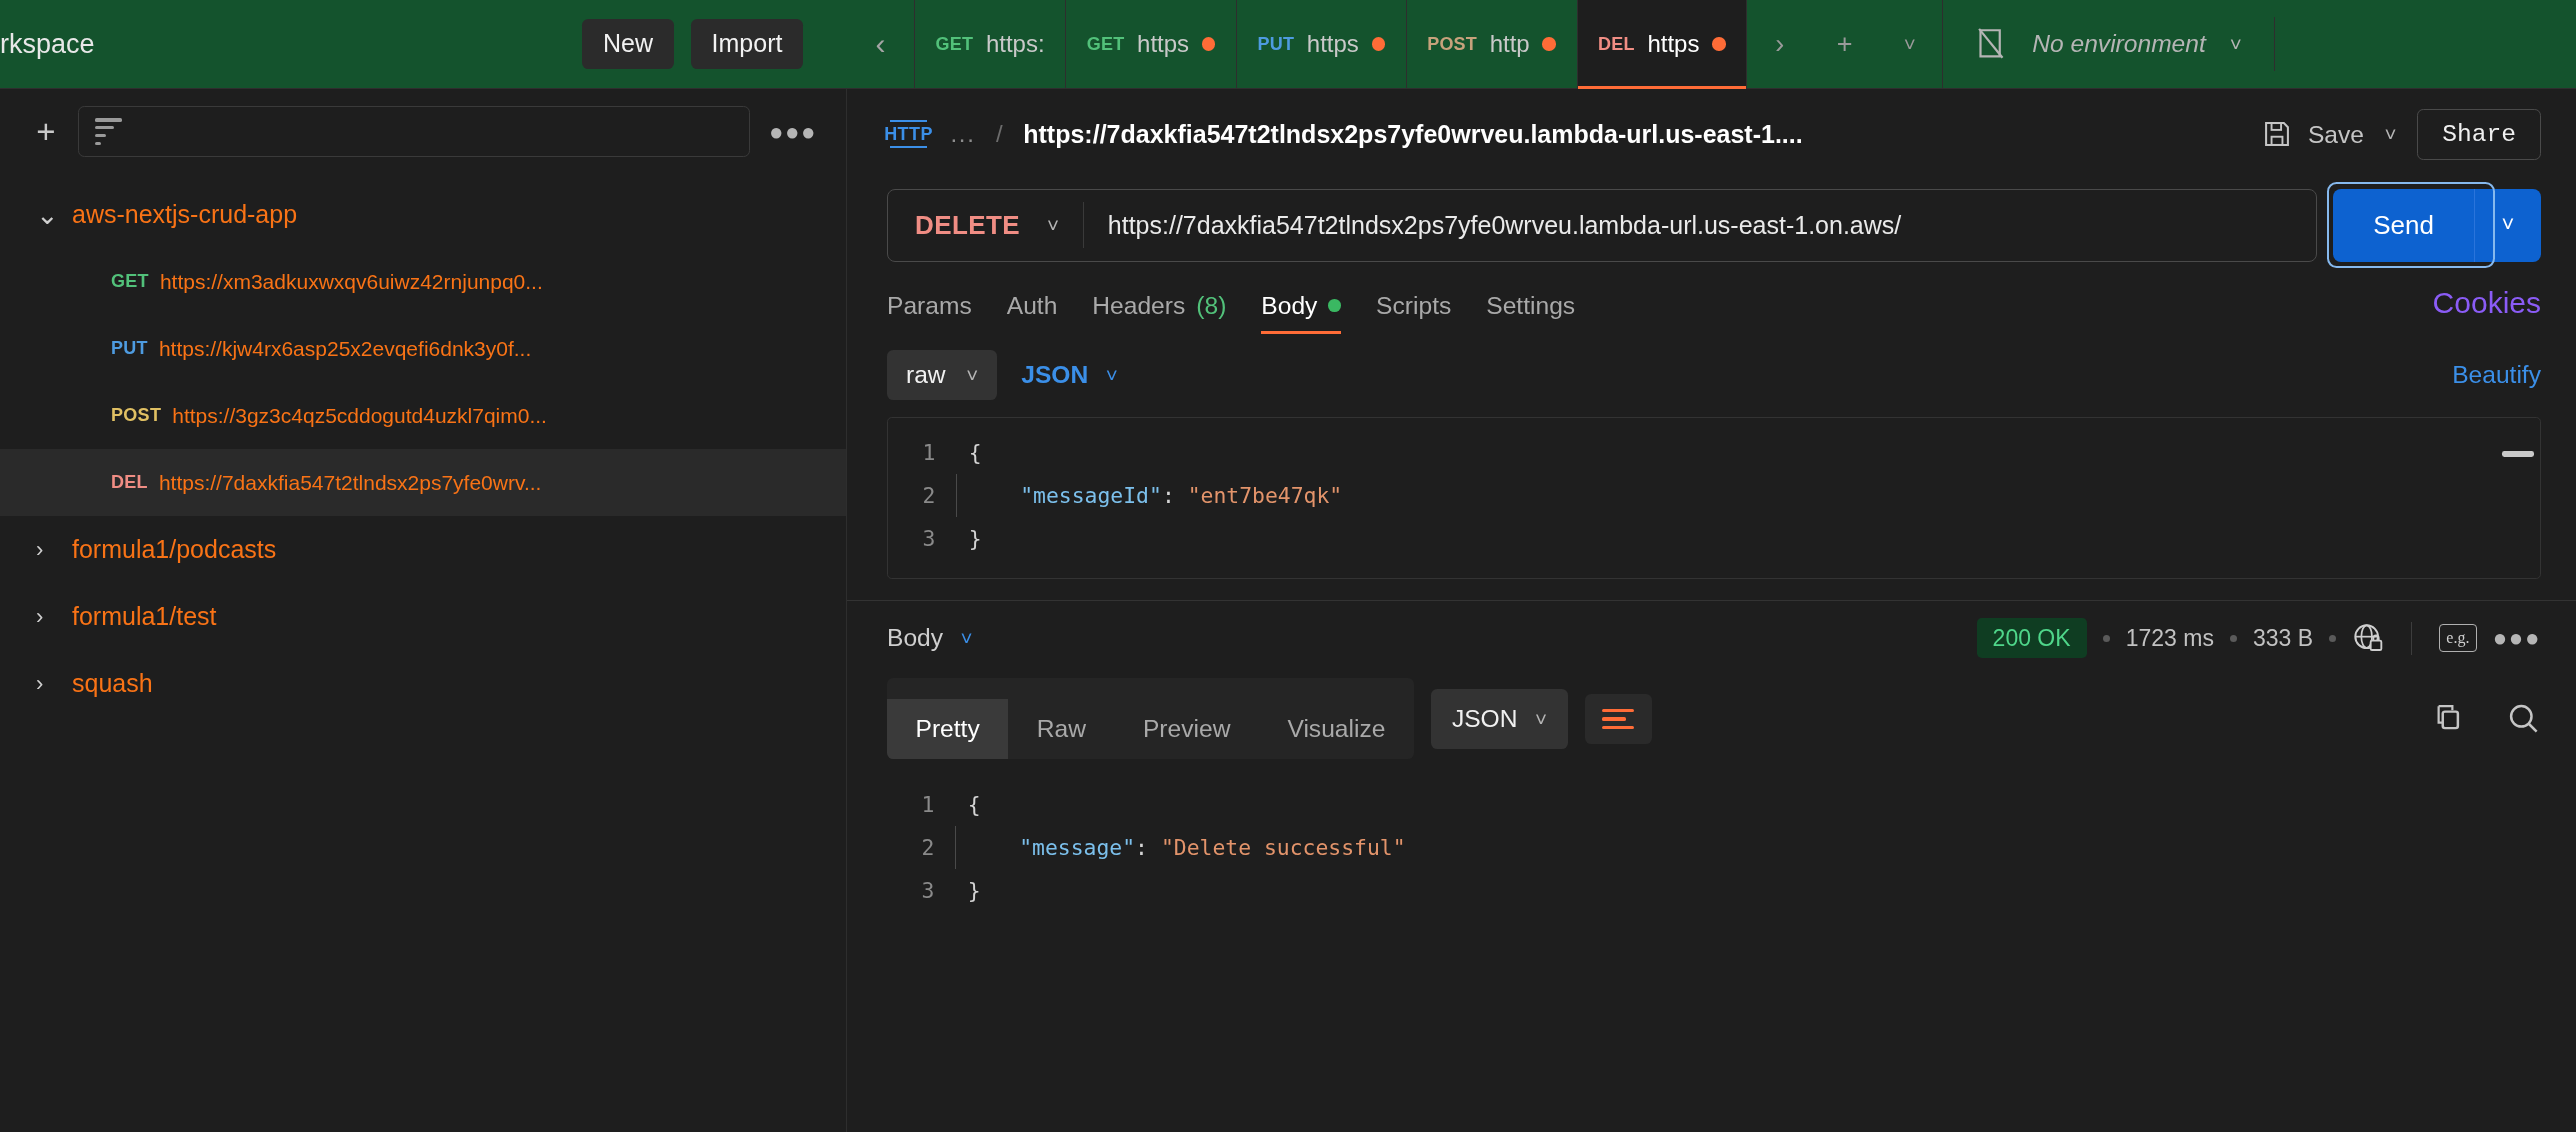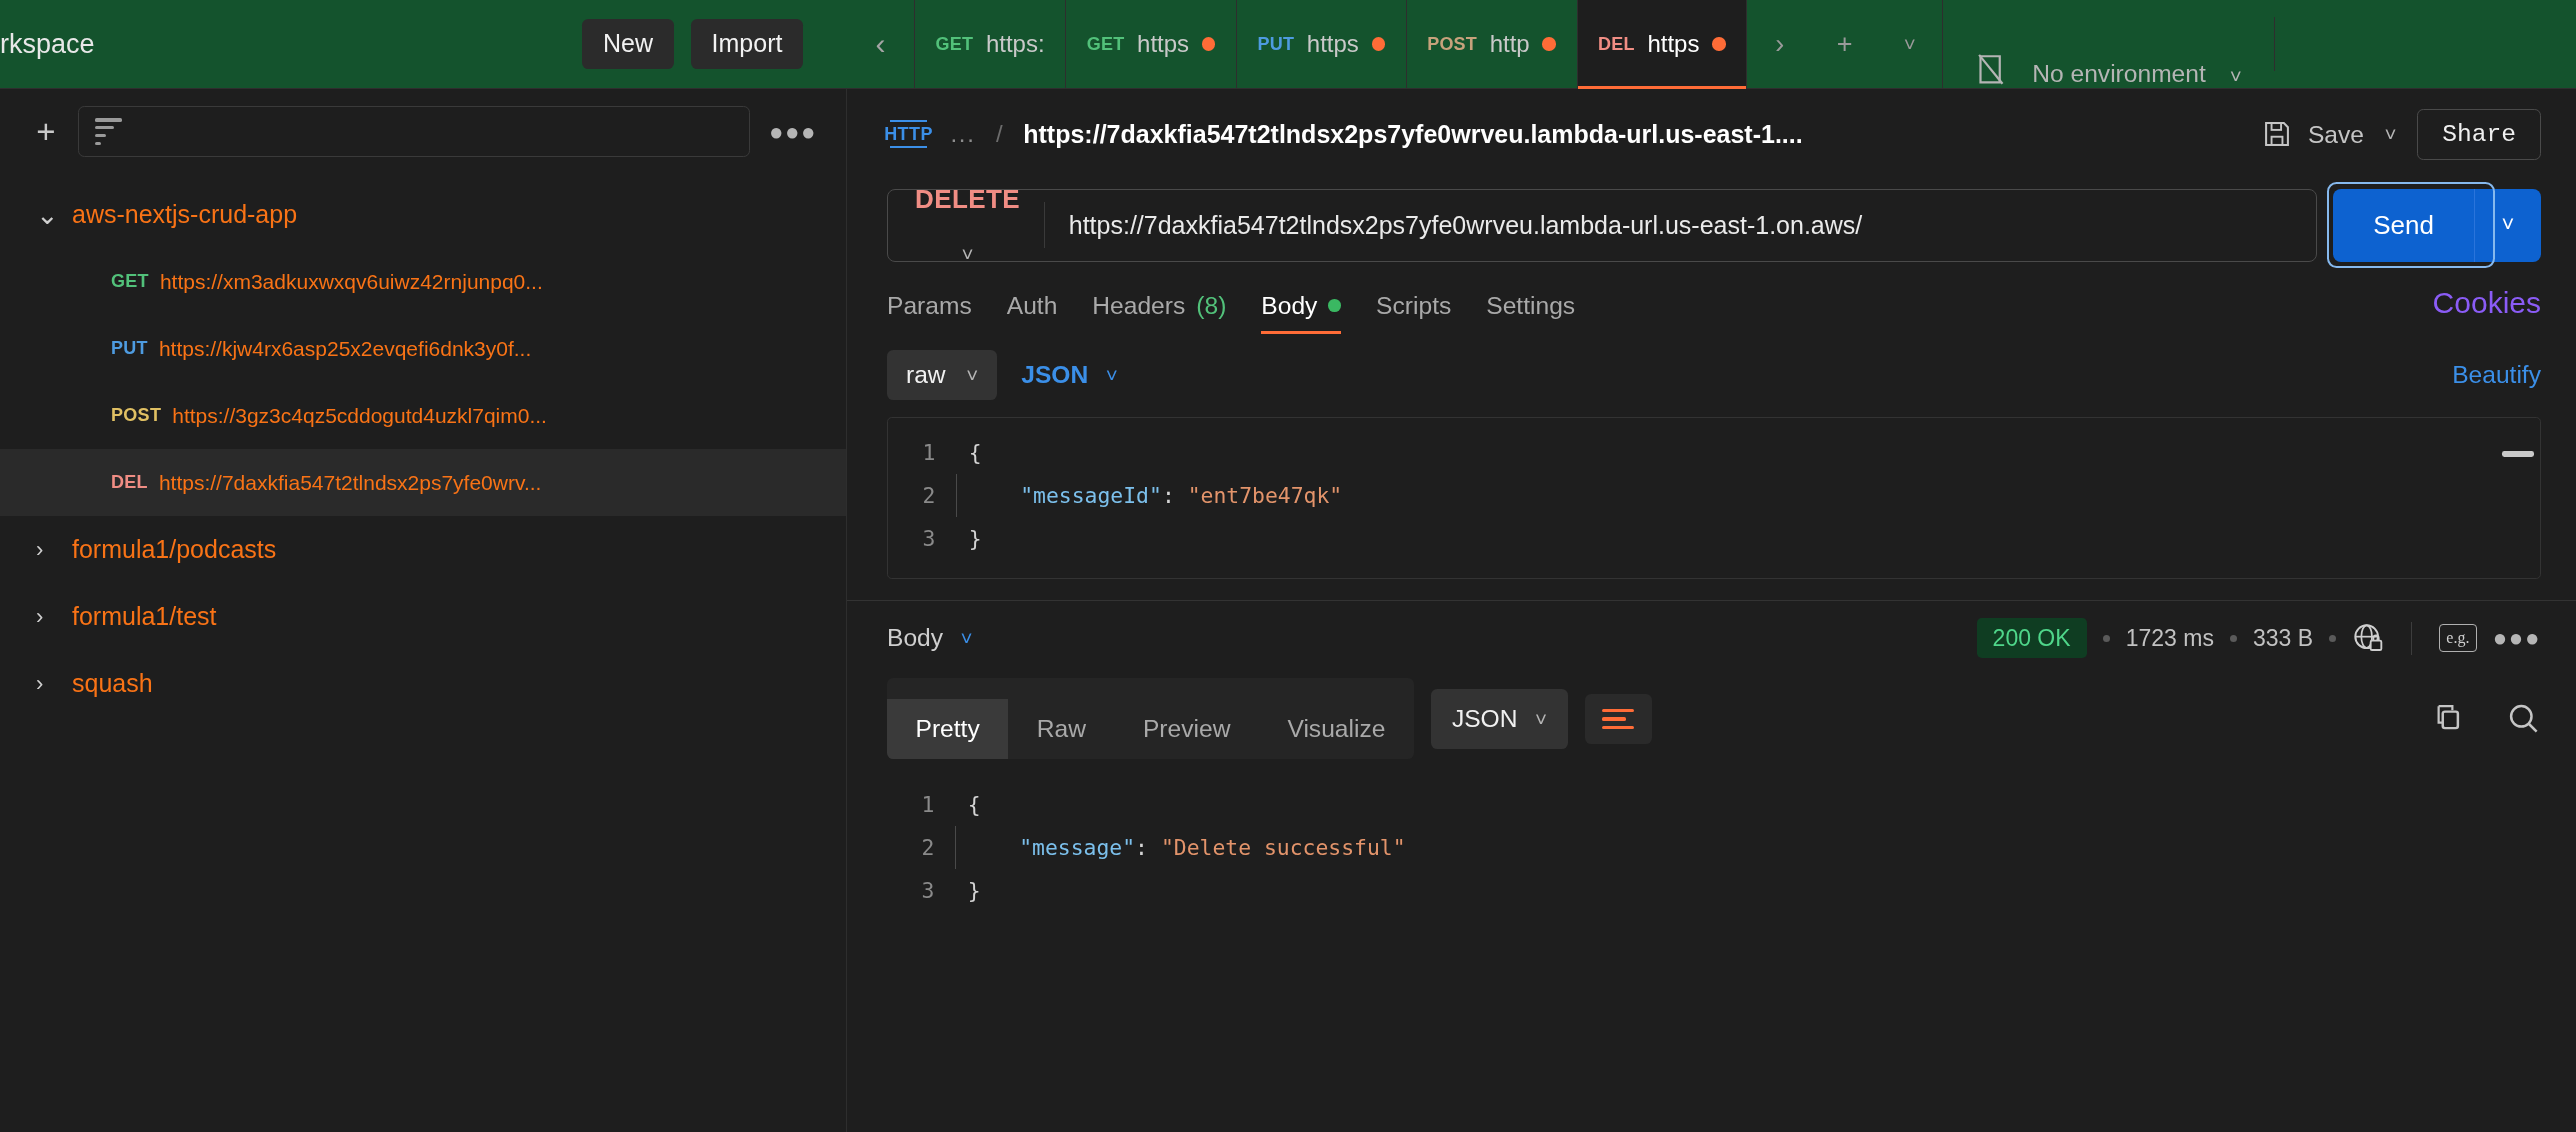--- a/index.html
+++ b/index.html
@@ -36,21 +36,21 @@
     font-size: 24px; color: #c9c9c9; white-space: nowrap;
   }
   .tab .m { font-size: 18px; font-weight: bold; letter-spacing: 0.2px; }
   .tab.active { background: #1e1e1e; color: #fff; }
   .tab.active::after {
     content: ""; position: absolute; left: 0; right: 0; bottom: -0.8px; height: 3.2px; background: #ff6c37;
   }
   .dot { width: 13.5px; height: 13.5px; border-radius: 50%; background: #ff6c37; flex: 0 0 13.5px; }
   .tabstrip-tools { display: flex; align-items: center; gap: 0; border-right: 0.8px solid #2e2e2e; }
   .tt-btn { width: 65px; display: flex; align-items: center; justify-content: center; color: #9a9a9a; font-size: 27px; cursor: pointer; }
-  .env-area { display: flex; align-items: flex-end; gap: 24px; padding: 0 32px; cursor: pointer; }
+  .env-area { display: flex; align-items: center; gap: 24px; padding: 0 32px; cursor: pointer; font-style: italic; }
   .env-label { font-size: 24.6px; color: #b5b5b5; white-space: nowrap; }
   .env-right-div { width: 0.8px; background: #2e2e2e; margin: 17.4px 0; }
 
   
   .main { flex: 1; display: flex; min-height: 0; }
 
   
   .sidebar { width: 847px; flex: 0 0 847px; background: #1e1e1e; border-right: 0.8px solid #2e2e2e; display: flex; flex-direction: column; }
   .sb-toolbar { display: flex; align-items: center; gap: 14.3px; padding: 17.4px 24px 14.3px 28.5px; }
   .sb-plus { color: #c9c9c9; font-size: 33px; line-height: 1; cursor: pointer; width: 35px; text-align: center; }
@@ -98,21 +98,21 @@
     border: 0.8px solid #4a4a4a; border-radius: 6.3px; background: transparent; color: #f0f0f0;
     font-size: 24.6px; padding: 11px 24px; cursor: pointer; font-family: Liberation Mono, monospace;
   }
 
   
   .urlbar-wrap { padding: 9.5px 35px 0 40px; display: flex; align-items: stretch; gap: 16px; }
   .urlbar {
     flex: 1; height: 73px; border: 0.8px solid #4a4a4a; border-radius: 8px; background: #1e1e1e;
     display: flex; align-items: center; min-width: 0;
   }
-  .method-sel { display: flex; align-items: center; gap: 27px; padding: 0 24px 0 27px; cursor: pointer; flex-direction: column; }
+  .method-sel { display: flex; align-items: center; gap: 27px; padding: 0 24px 0 27px; cursor: pointer; }
   .method-txt { font-size: 26px; font-weight: bold; letter-spacing: 0.4px; }
   .urlbar-div { width: 0.8px; align-self: stretch; background: #3a3a3a; margin: 12.7px 0; }
   .url-input { flex: 1; padding: 0 24px; font-size: 25px; color: #eaeaea; white-space: nowrap; overflow: hidden; text-overflow: ellipsis; cursor: text; }
   .send-wrap { position: relative; display: flex; }
   .send-focus { position: absolute; left: -6.3px; top: -6.3px; width: 168px; height: 86px; border: 2.4px solid #86b9ee; border-radius: 9.5px; pointer-events: none; }
   .send-btn {
     background: #0d62d0; color: #fff; border: none; border-radius: 8px 0 0 8px;
     font-size: 26px; padding: 0 40px; cursor: pointer; font-family: "Liberation Sans", sans-serif; height: 73px;
   }
   .send-caret {

